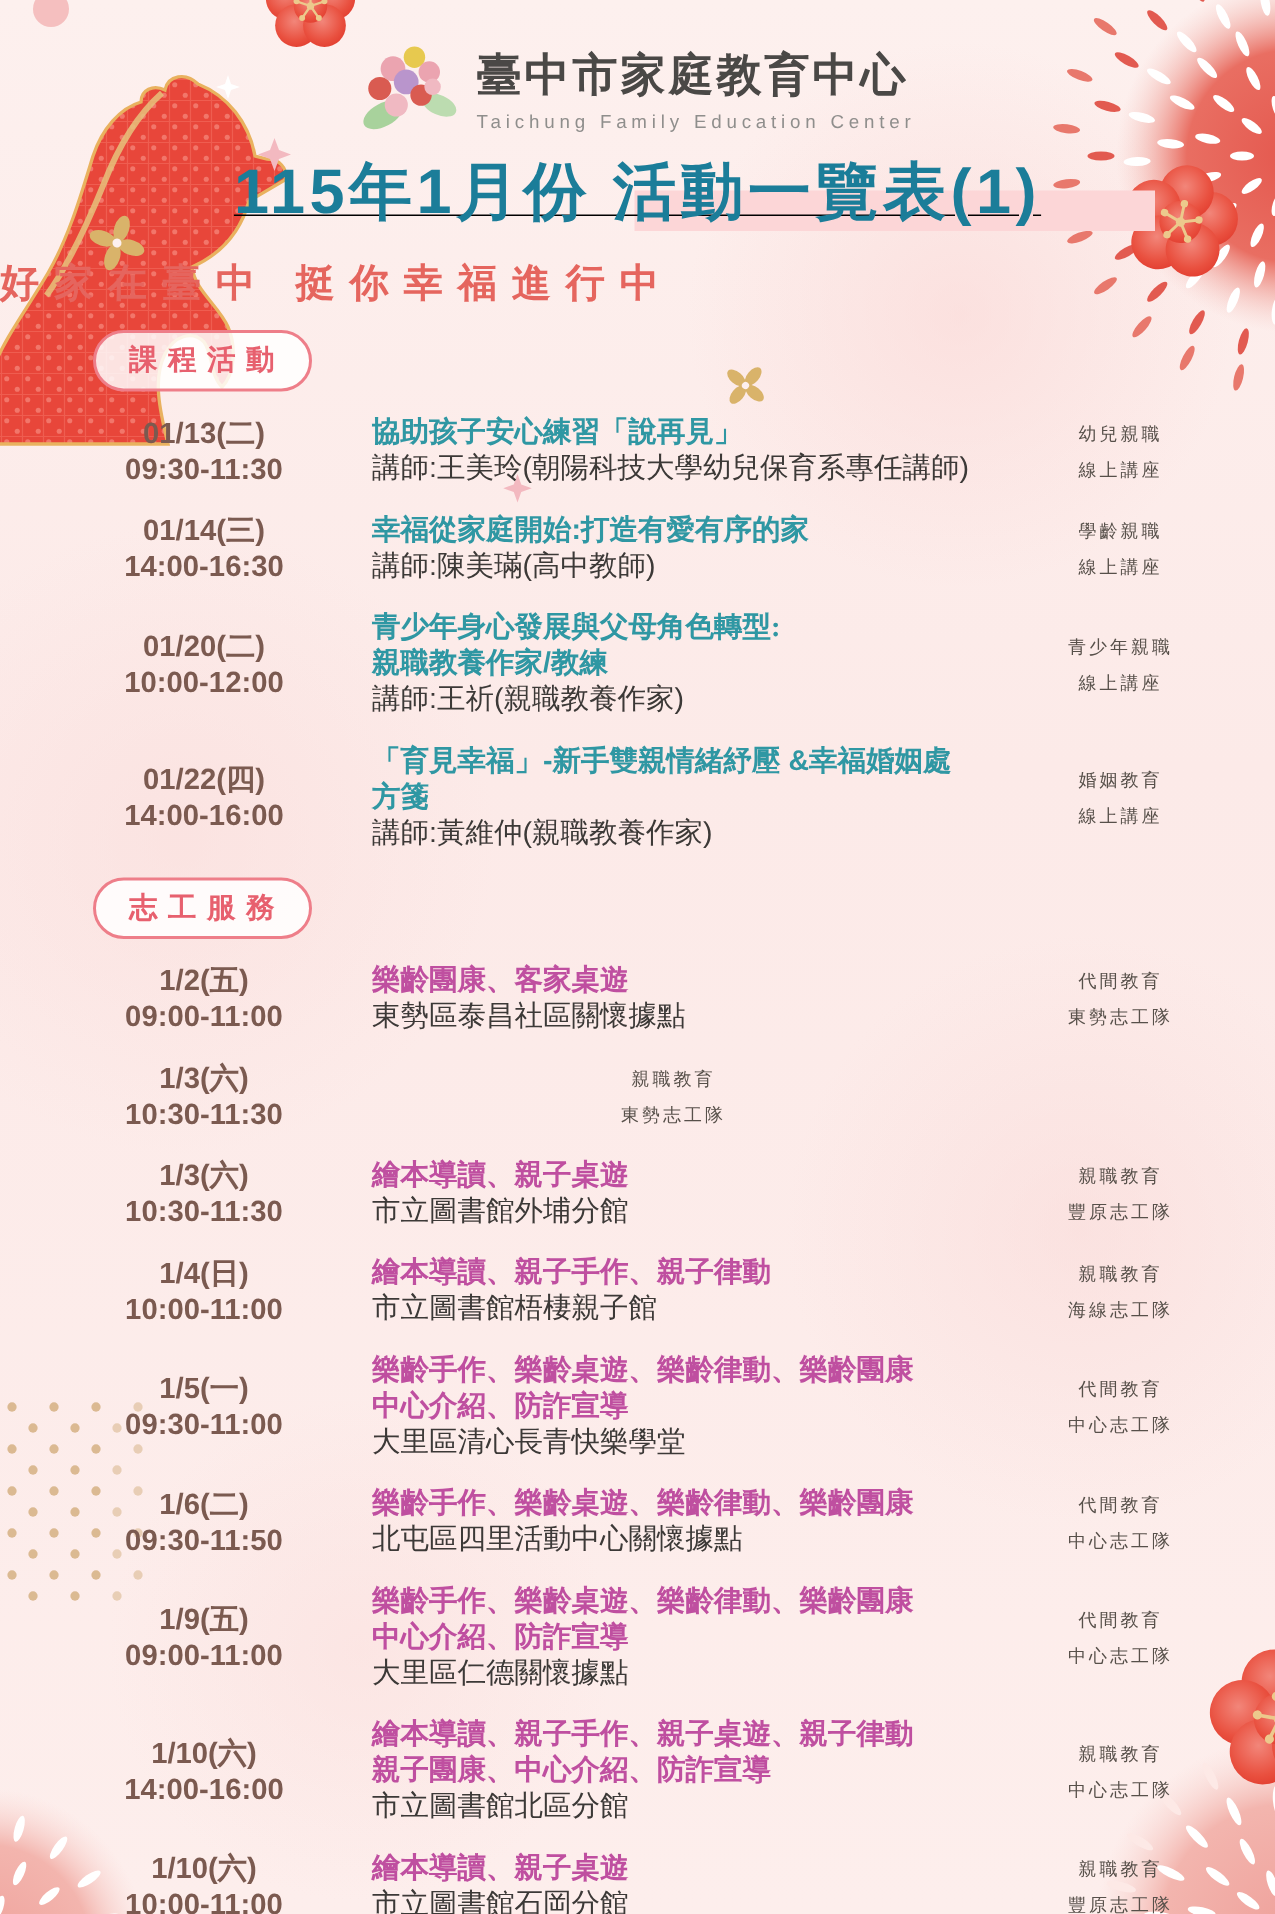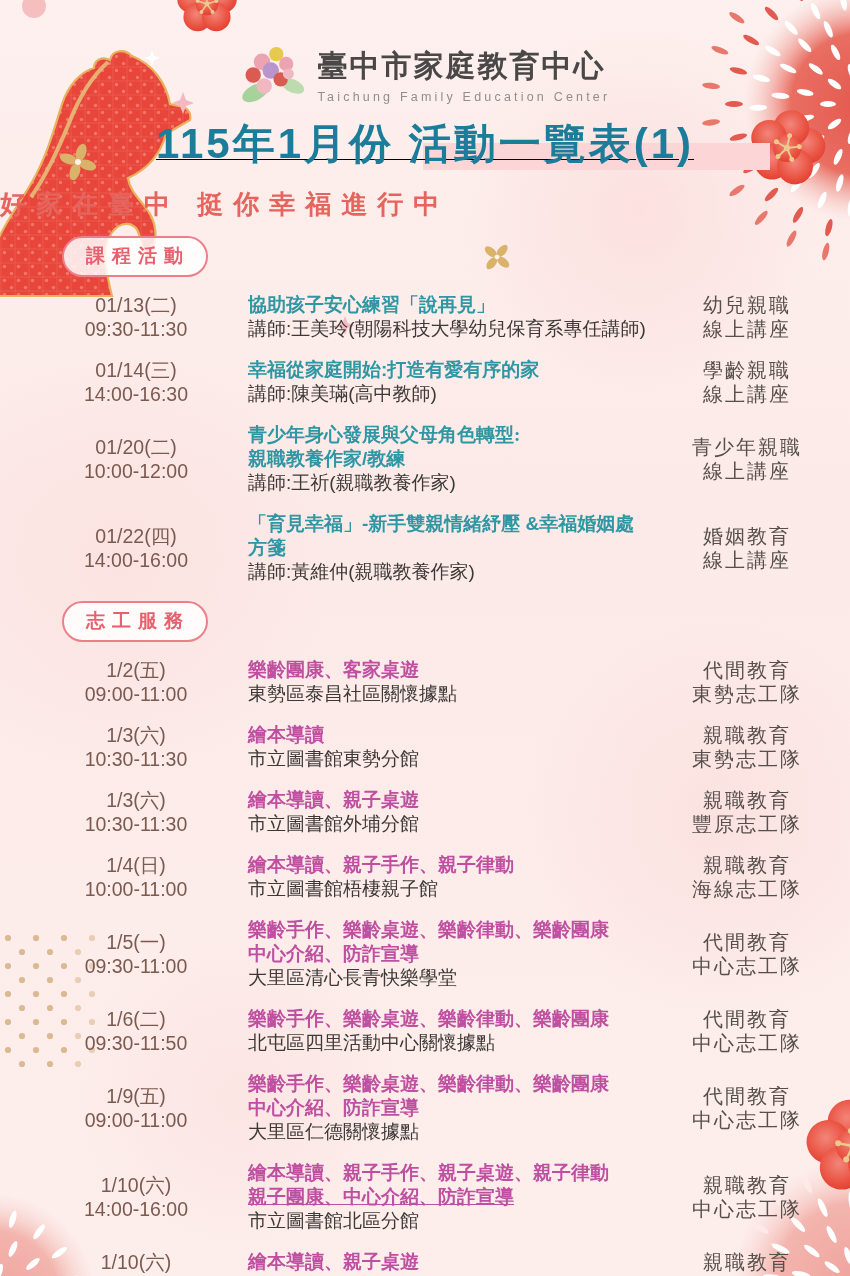--- a/index.html
+++ b/index.html
@@ -8,40 +8,40 @@
         background:
           radial-gradient(circle 260px at 640px 210px, rgba(250,214,212,.55), rgba(250,214,212,0) 70%),
           radial-gradient(circle 300px at 120px 560px, rgba(250,220,218,.5), rgba(250,220,218,0) 70%),
           radial-gradient(circle 280px at 720px 820px, rgba(249,216,214,.5), rgba(249,216,214,0) 70%),
           radial-gradient(circle 240px at 240px 1100px, rgba(250,220,218,.45), rgba(250,220,218,0) 70%),
           linear-gradient(180deg,#fdf0ee 0%,#fceae8 40%,#fdeeec 100%);}
   .decor{position:absolute;left:0;top:0;pointer-events:none;}
   .content{position:relative;z-index:2;}
 
   
-  .logo-row{display:flex;justify-content:center;align-items:center;gap:12px;padding-top:44px;}
+  .logo-row{display:flex;justify-content:center;align-items:center;gap:12px;padding-top:28px;}
   .logo-text .zh{font-size:30px;font-weight:bold;color:#4a4846;letter-spacing:2px;}
   .logo-text .en{font-size:12.5px;color:#8f8e8c;letter-spacing:3.2px;margin-top:3px;}
   .title-wrap{position:relative;text-align:center;margin-top:10px;height:58px;text-decoration:underline;}
   .title-highlight{position:absolute;left:423px;top:27px;width:347px;height:27px;background:#fcd6d7;z-index:0;}
   .main-title{position:relative;z-index:1;font-size:42px;font-weight:800;color:#1b7d99;letter-spacing:3px;}
   .subtitle{text-align:left;margin-top:13px;font-size:26px;font-weight:bold;color:#e5655e;letter-spacing:10px;}
 
   
   .sections{margin-top:14px;}
   .badge-wrap{margin:8px 0 16px 62px;}
   .badge{display:inline-block;border:2.5px solid #ee7e89;border-radius:22px;background:rgba(255,255,255,.85);
          color:#e7606e;font-size:19px;font-weight:bold;letter-spacing:7px;padding:5px 16px 6px 22px;}
   .event{display:grid;grid-template-columns:180px 1fr 150px;column-gap:22px;align-items:center;
          padding:0 28px 0 46px;margin-bottom:17px;}
-  .ev-left{text-align:center;color:#7b5a50;font-weight:normal;font-size:19.5px;line-height:24px;}
+  .ev-left{text-align:center;color:#7b5a50;font-weight:bold;font-size:19.5px;line-height:24px;}
   .ev-mid{font-size:19px;line-height:24px;}
   .title-line{font-weight:bold;}
   .detail-line{color:#3c3937;}
-  .ev-cat{text-align:center;color:#57504a;font-size:20px;letter-spacing:2px;line-height:24px;}
+  .ev-cat{text-align:center;color:#57504a;font-size:12px;letter-spacing:2px;line-height:24px;}
 </style>
 </head>
 <body>
 
 <div class="page">
 
   <svg id="decor-svg" class="decor" width="850" height="1276" viewBox="0 0 850 1276">
     <defs>
       <radialGradient id="gRed" cx="50%" cy="50%" r="50%">
         <stop offset="0%" stop-color="#e4584e"></stop>
@@ -483,24 +483,20 @@
           <div class="ev-cat">
             <div class="">代間教育</div>
             <div class="">東勢志工隊</div>
           </div>
         </div>
         <div class="event">
           <div class="ev-left">
             <div class="">1/3(六)</div>
             <div class="">10:30-11:30</div>
           </div>
-          <div class="ev-mid">
-            <div class="title-line" style="color: rgb(191, 79, 160);">繪本導讀</div>
-            <div class="detail-line">市立圖書館東勢分館</div>
-          </div>
           <div class="ev-cat">
             <div class="">親職教育</div>
             <div class="">東勢志工隊</div>
           </div>
         </div>
         <div class="event">
           <div class="ev-left">
             <div class="">1/3(六)</div>
             <div class="">10:30-11:30</div>
           </div>
@@ -571,21 +567,21 @@
             <div class="">中心志工隊</div>
           </div>
         </div>
         <div class="event">
           <div class="ev-left">
             <div class="">1/10(六)</div>
             <div class="">14:00-16:00</div>
           </div>
           <div class="ev-mid">
             <div class="title-line" style="color: rgb(191, 79, 160);">繪本導讀、親子手作、親子桌遊、親子律動</div>
-            <div class="title-line" style="color: rgb(191, 79, 160); text-decoration: underline;">親子團康、中心介紹、防詐宣導</div>
+            <div class="title-line" style="color: rgb(191, 79, 160);">親子團康、中心介紹、防詐宣導</div>
             <div class="detail-line">市立圖書館北區分館</div>
           </div>
           <div class="ev-cat">
             <div class="">親職教育</div>
             <div class="">中心志工隊</div>
           </div>
         </div>
         <div class="event">
           <div class="ev-left">
             <div class="">1/10(六)</div>

